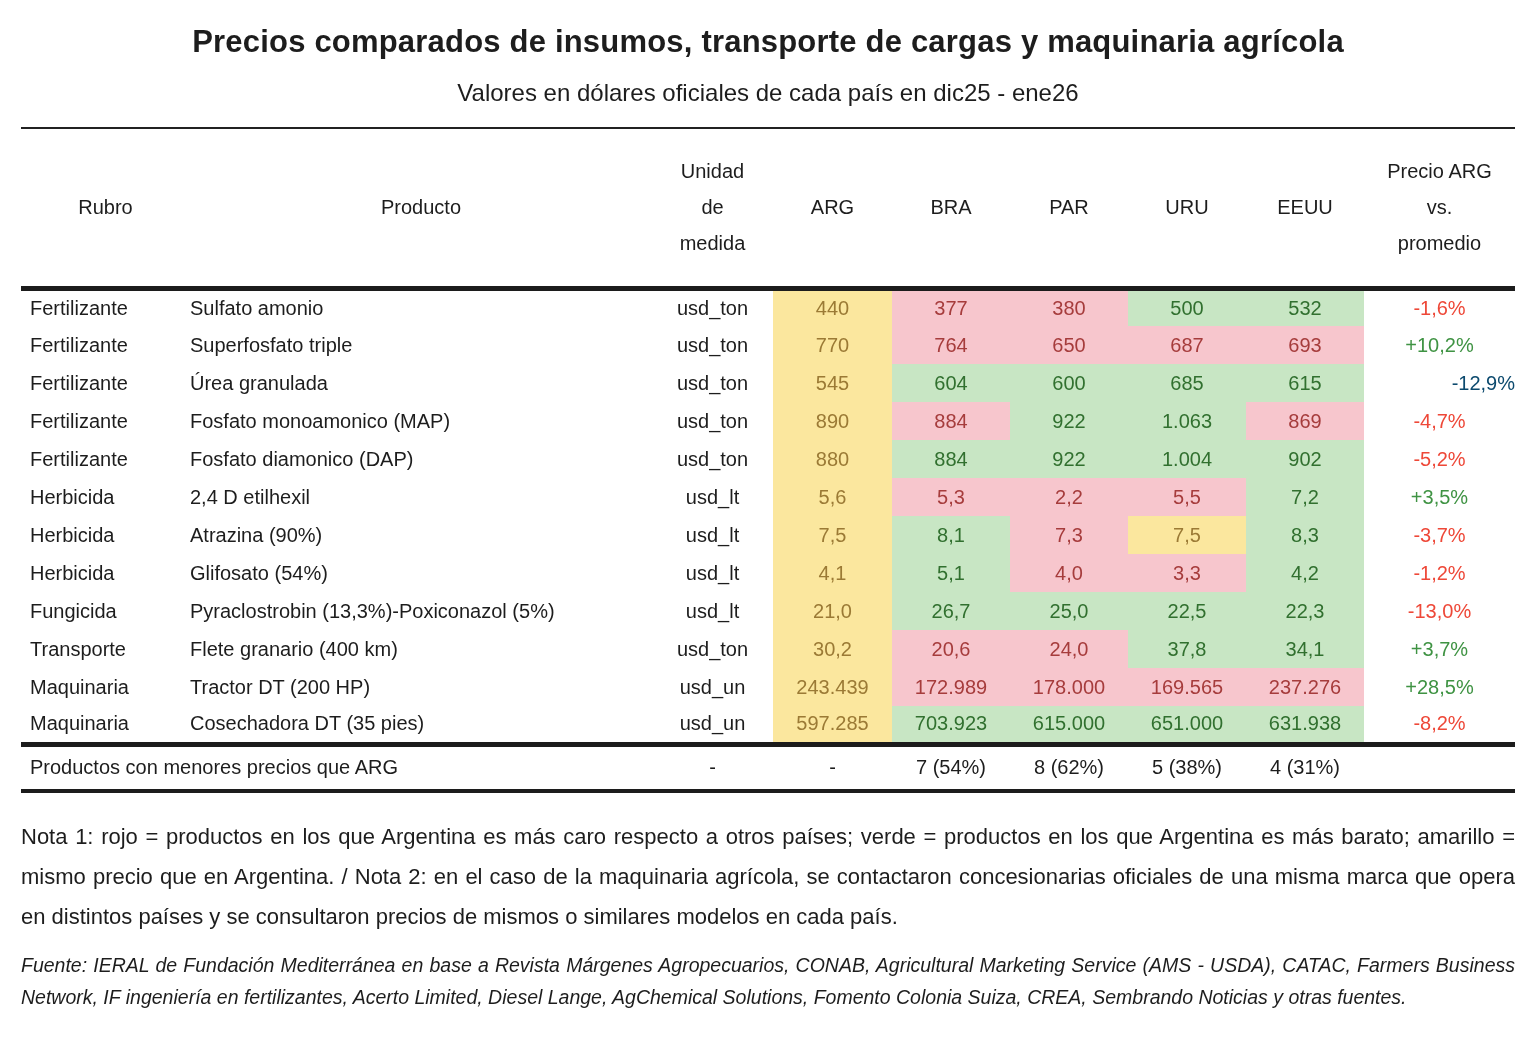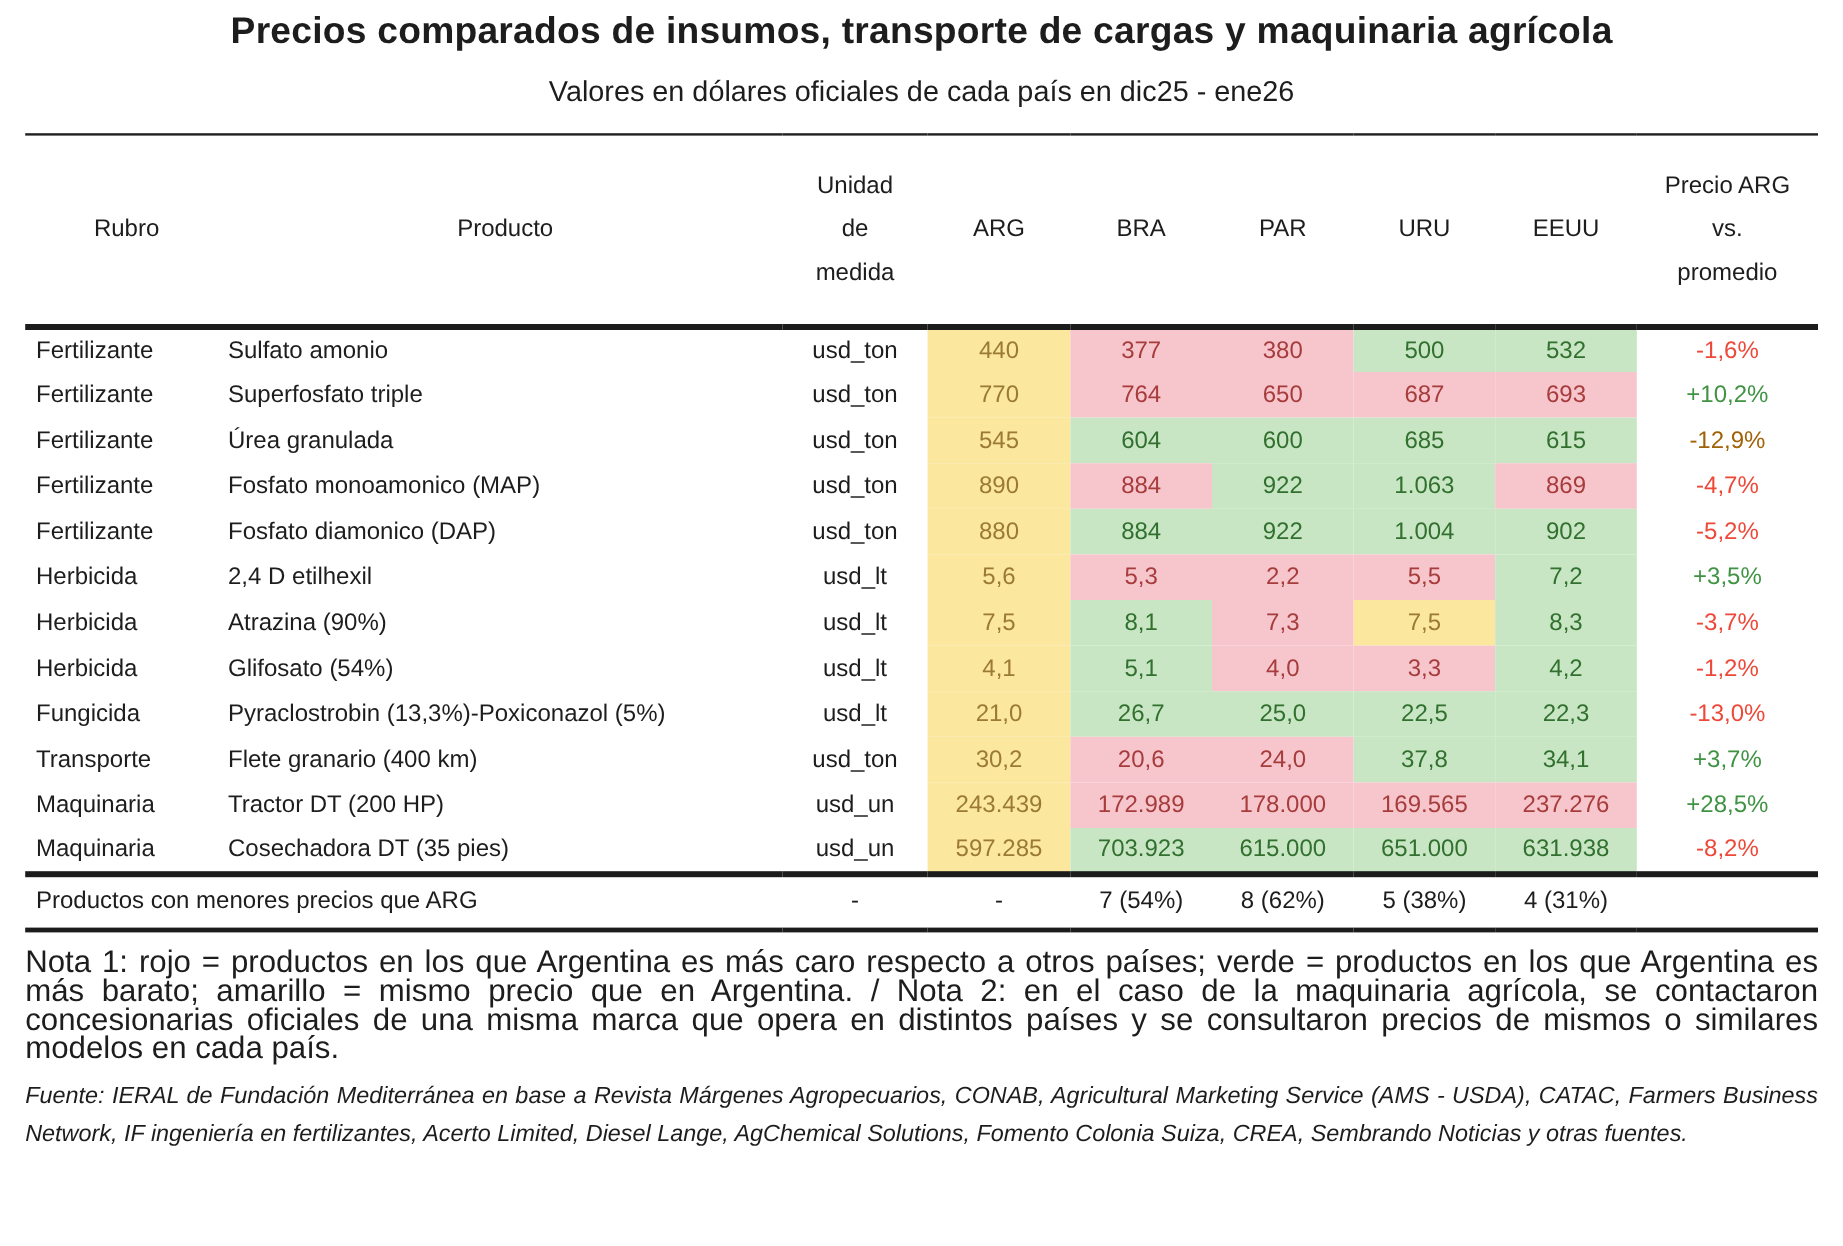--- a/index.html
+++ b/index.html
@@ -2,40 +2,40 @@
 <html lang="es"><head>
 <meta charset="utf-8">
 <style>
   * { margin:0; padding:0; box-sizing:border-box; }
   html,body { background:#ffffff; }
   body {
     width:1536px; height:1038px;
     font-family:"Liberation Sans","DejaVu Sans",sans-serif;
     color:#1d1d1d; overflow:hidden;
   }
-  .page { padding:2px 21px 0 21px; }
+  .page { padding:18px 21px 0 21px; }
   .title { text-align:center; font-size:31px; font-weight:800; margin-top:6px; letter-spacing:.2px; }
   .subtitle { text-align:center; font-size:24px; font-weight:400; margin-top:19px; }
   table { border-collapse:collapse; width:1494px; margin-top:20px; table-layout:fixed; }
   thead tr { border-top:2px solid #212121; border-bottom:5px solid #1c1c1c; height:160px; }
   th { font-weight:400; font-size:20px; white-space:pre-line; line-height:36px; vertical-align:middle; text-align:center; }
   tbody tr { height:38px; }
   tbody { border-bottom:5px solid #1c1c1c; }
   td { font-size:20px; text-align:center; vertical-align:middle; padding:0; }
   tfoot tr { height:47px; border-bottom:4px solid #1c1c1c; }
   tfoot td { font-size:20px; }
   .c0 { width:169px; }
   .c1 { width:462px; }
   .c2 { width:121px; }
   .c3 { width:119px; }
   .c4,.c5,.c6,.c7 { width:118px; }
   .c8 { width:151px; }
   td.c0, td.c01 { text-align:left; padding-left:9px; }
   td.c1 { text-align:left; }
-  .notes { margin-top:12px; font-size:26px; line-height:24px; text-align:justify; }
+  .notes { margin-top:24px; font-size:22px; line-height:40px; text-align:justify; }
   .source { margin-top:12px; font-size:19.5px; line-height:32px; font-style:italic; text-align:justify; }
 </style>
 </head>
 <body>
 
 <div class="page">
   <div class="title">Precios comparados de insumos, transporte de cargas y maquinaria agrícola</div>
   <div class="subtitle">Valores en dólares oficiales de cada país en dic25 - ene26</div>
 
   <table>
@@ -81,21 +81,21 @@
         </tr>
         <tr>
           <td class="c0">Fertilizante</td>
           <td class="c1">Úrea granulada</td>
           <td class="c2">usd_ton</td>
           <td class="c3" style="background: rgb(251, 231, 158); color: rgb(155, 122, 53);">545</td>
           <td class="c4" style="background: rgb(200, 230, 196); color: rgb(49, 112, 47);">604</td>
           <td class="c5" style="background: rgb(200, 230, 196); color: rgb(49, 112, 47);">600</td>
           <td class="c6" style="background: rgb(200, 230, 196); color: rgb(49, 112, 47);">685</td>
           <td class="c7" style="background: rgb(200, 230, 196); color: rgb(49, 112, 47);">615</td>
-          <td class="c8" style="color: #a16207;">-12,9%</td>
+          <td class="c8" style="color: #0c4a6e; text-align: right;">-12,9%</td>
         </tr>
         <tr>
           <td class="c0">Fertilizante</td>
           <td class="c1">Fosfato monoamonico (MAP)</td>
           <td class="c2">usd_ton</td>
           <td class="c3" style="background: rgb(251, 231, 158); color: rgb(155, 122, 53);">890</td>
           <td class="c4" style="background: rgb(247, 198, 205); color: rgb(166, 60, 60);">884</td>
           <td class="c5" style="background: rgb(200, 230, 196); color: rgb(49, 112, 47);">922</td>
           <td class="c6" style="background: rgb(200, 230, 196); color: rgb(49, 112, 47);">1.063</td>
           <td class="c7" style="background: rgb(247, 198, 205); color: rgb(166, 60, 60);">869</td>

